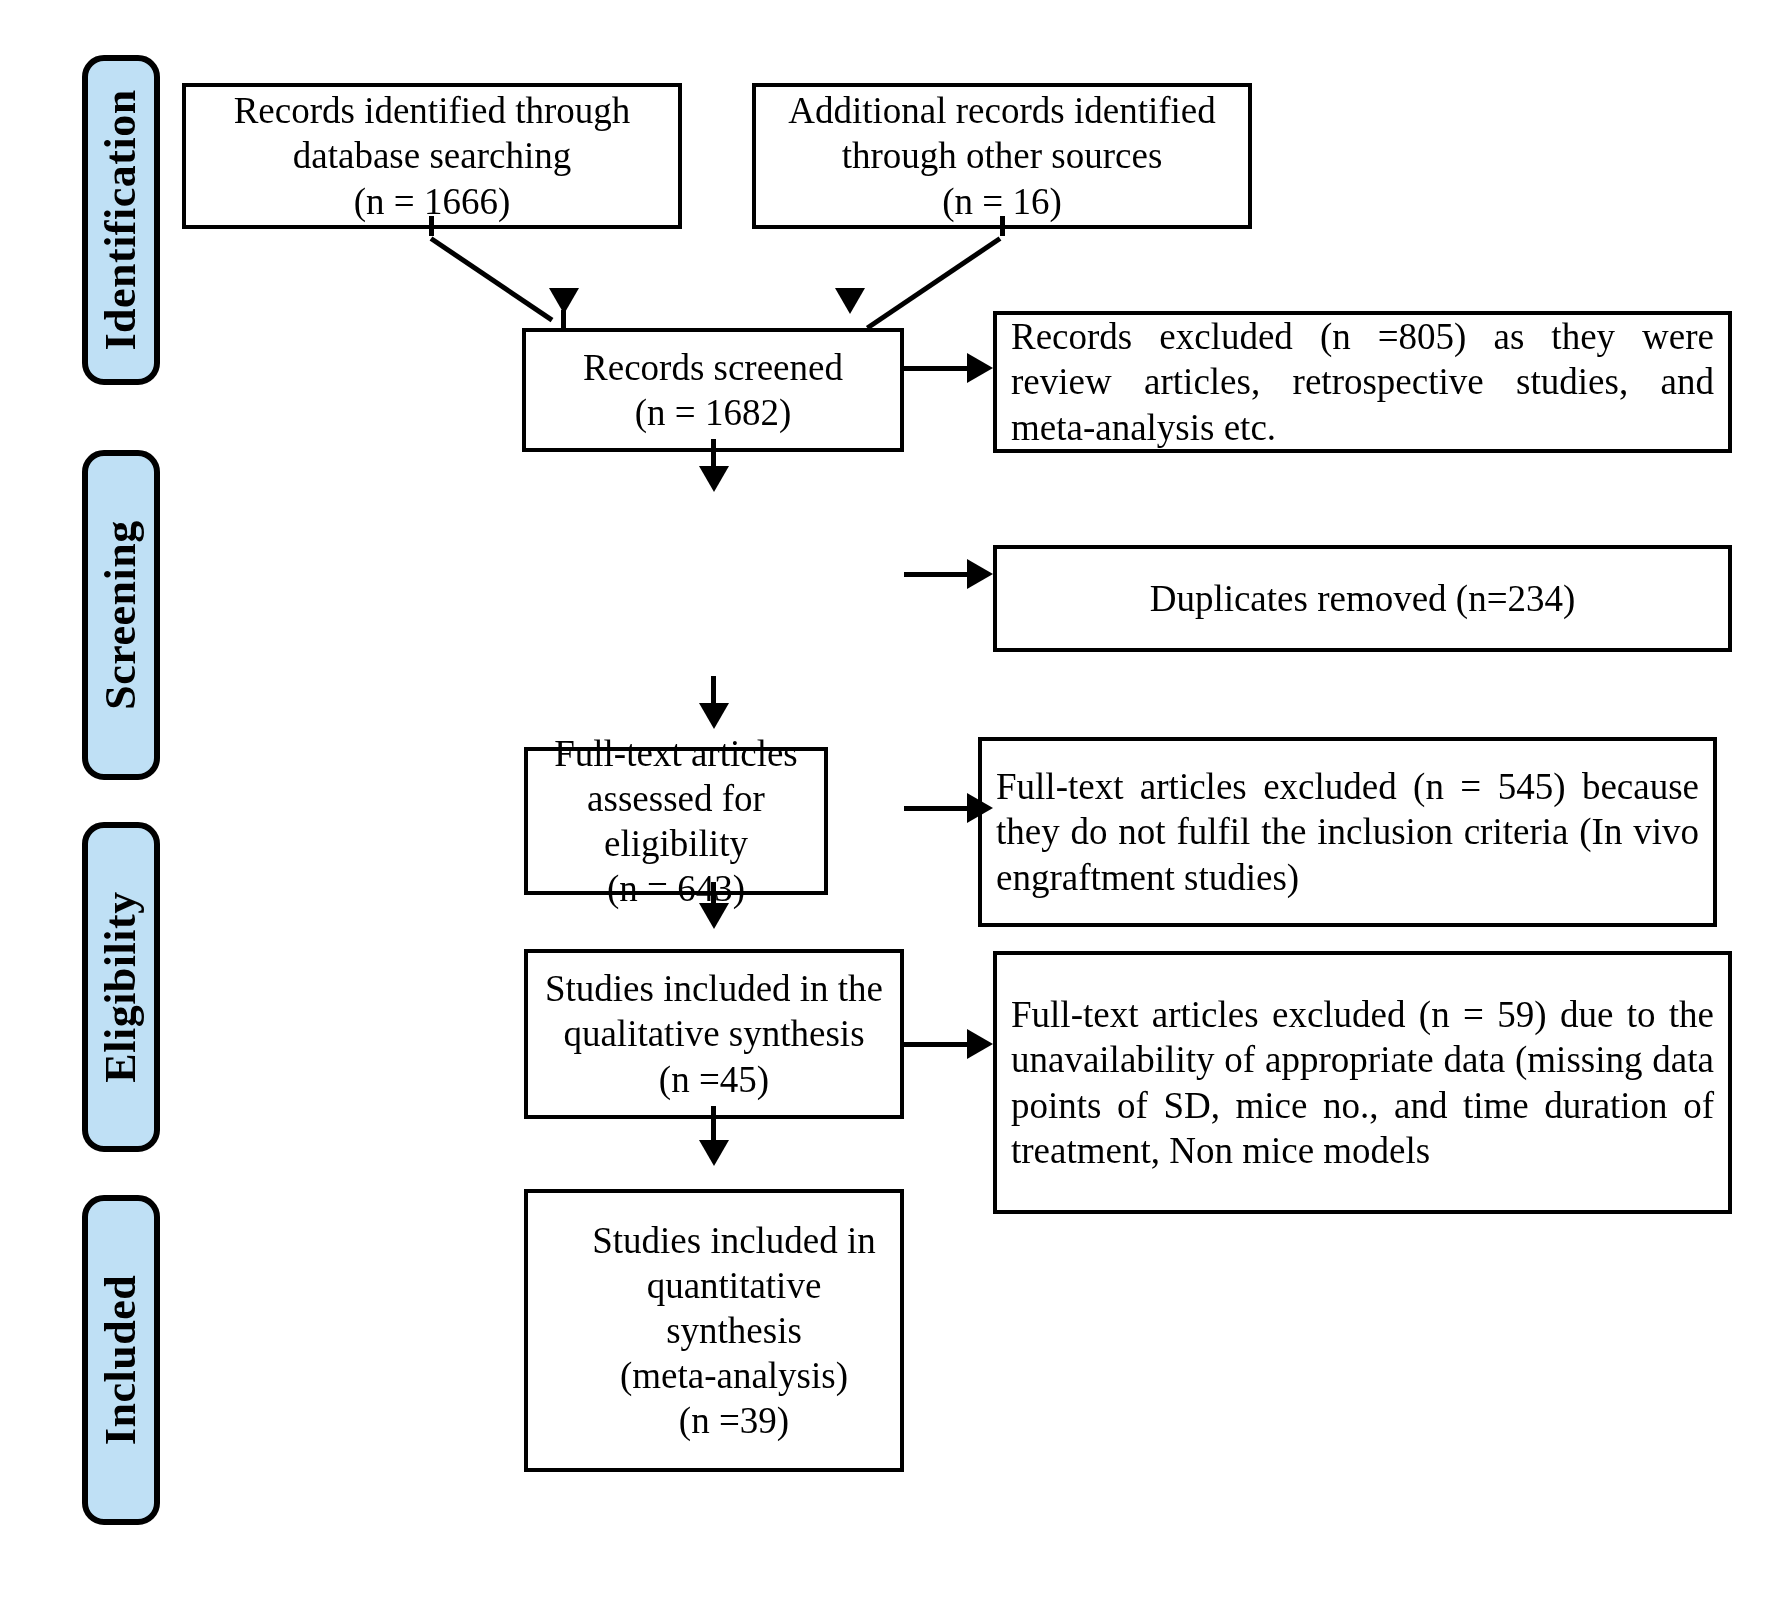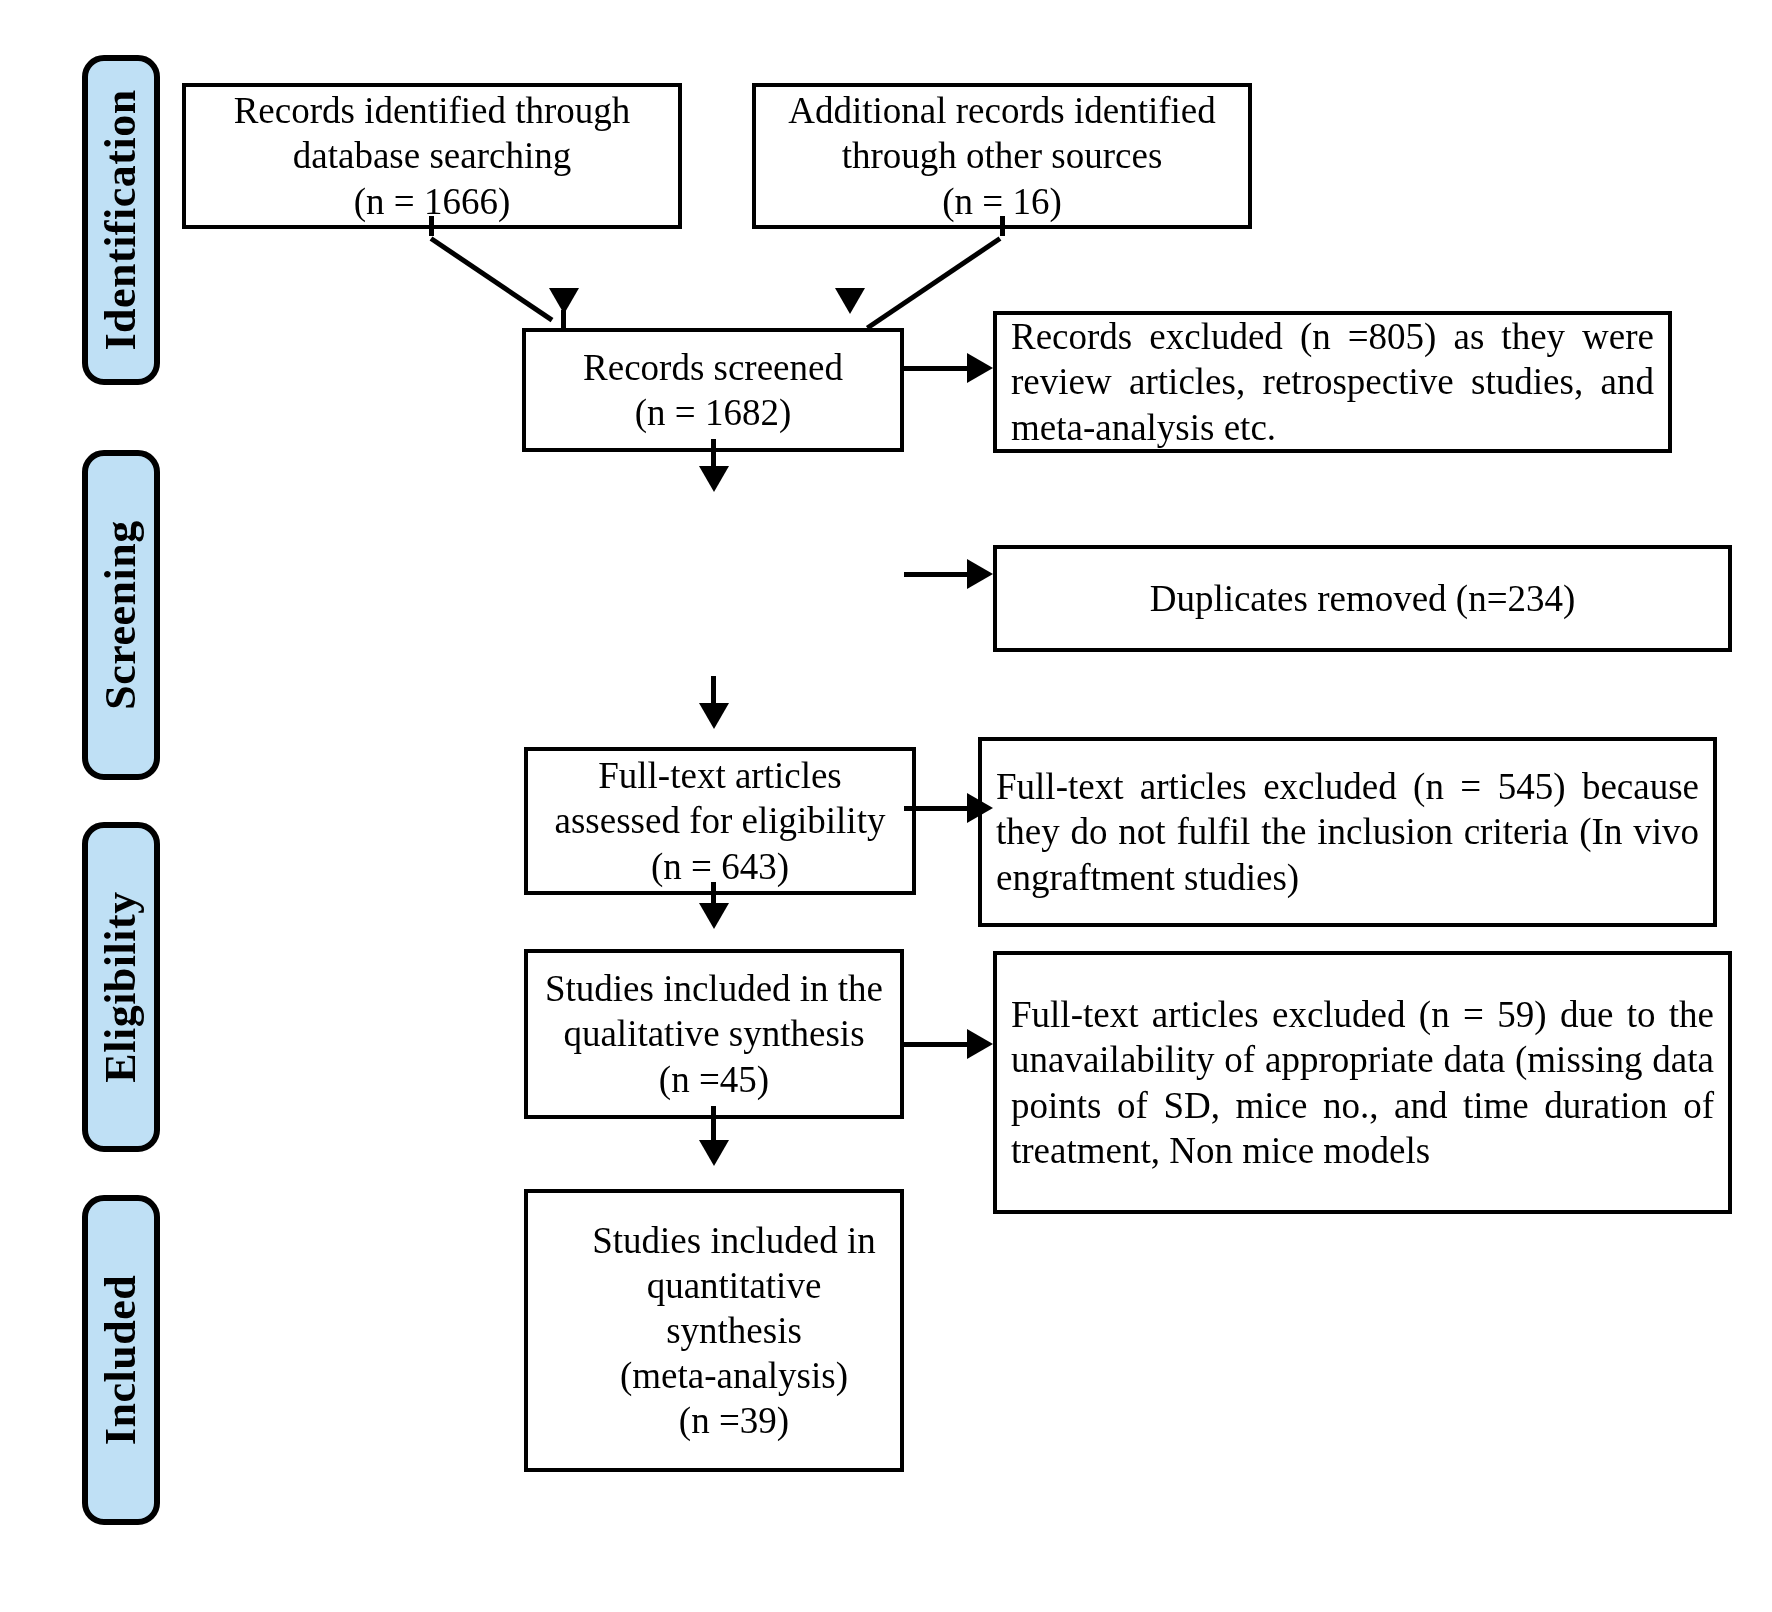--- a/index.html
+++ b/index.html
@@ -141,42 +141,42 @@
   <div class="diag-line" style="left:1000px; top:236px; width:160px; transform: rotate(146deg);"></div>
   <div class="arrow-down" style="left:835px; top:288px;"></div>
 
   <div class="flow-box" style="left:522px; top:315px; width:382px; height:124px;">
     <div class="box-text center">
       <div>Records screened</div>
       <div>(n = 1682)</div>
     </div>
   </div>
 
-  <div class="flow-box" style="left:993px; top:298px; width:679px; height:142px;">
+  <div class="flow-box" style="left:993px; top:298px; width:739px; height:142px;">
     <div class="box-text justify">Records excluded (n =805) as they were review articles, retrospective studies, and meta-analysis etc.</div>
   </div>
 
   <div class="hline" style="left:904px; top:366px; width:68px;"></div>
   <div class="arrow-right" style="left:967px; top:353px;"></div>
 
   <div class="vline" style="left:711px; top:439px; height:40px;"></div>
   <div class="arrow-down" style="left:699px; top:466px;"></div>
 
 
   <div class="flow-box" style="left:993px; top:532px; width:739px; height:107px;">
     <div class="box-text center">Duplicates removed (n=234)</div>
   </div>
 
   <div class="hline" style="left:904px; top:572px; width:68px;"></div>
   <div class="arrow-right" style="left:967px; top:559px;"></div>
 
   <div class="vline" style="left:711px; top:676px; height:40px;"></div>
   <div class="arrow-down" style="left:699px; top:703px;"></div>
 
-  <div class="flow-box" style="left:524px; top:734px; width:392px; height:148px;">
+  <div class="flow-box" style="left:524px; top:734px; width:304px; height:148px;">
     <div class="box-text center">
       <div>Full-text articles</div>
       <div>assessed for eligibility</div>
       <div>(n = 643)</div>
     </div>
   </div>
 
   <div class="flow-box" style="left:978px; top:724px; width:739px; height:190px;">
     <div class="box-text justify">Full-text articles excluded (n = 545) because they do not fulfil the inclusion criteria (In vivo engraftment studies)</div>
   </div>

